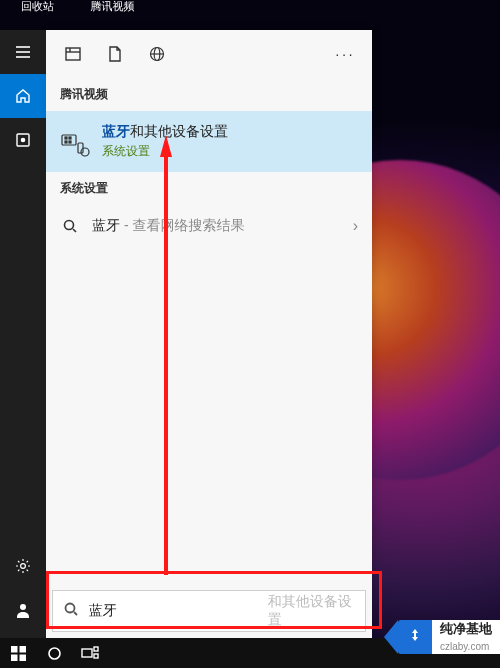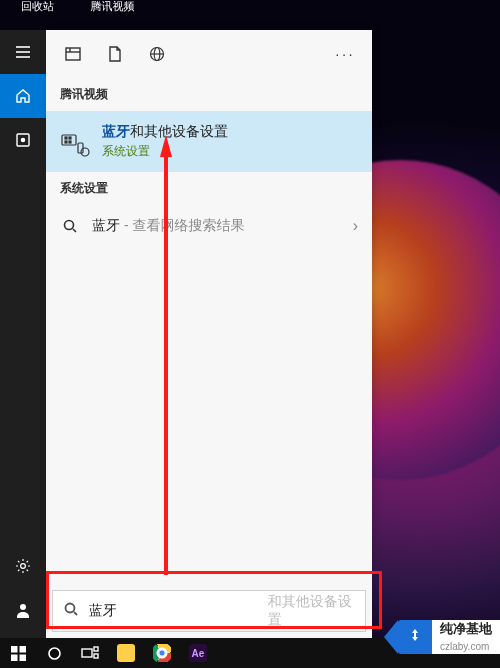--- a/index.html
+++ b/index.html
@@ -231,38 +231,20 @@
         <circle cx="7.5" cy="7.5" r="5.5"></circle>
       </svg>
   </div>
   <div class="tb-btn">
     <svg width="18" height="14" viewBox="0 0 18 14" fill="none" stroke="#fff" stroke-width="1.4">
         <rect x="1" y="3" width="10" height="8"></rect>
         <rect x="13" y="1" width="4" height="4"></rect>
         <rect x="13" y="8" width="4" height="4"></rect>
       </svg>
   </div>
-  <div class="tb-pinned">
-    <div class="tb-btn">
-      <div class="tb-icon-box" style="background:#ffcf48"></div>
-    </div>
-    <div class="tb-btn">
-      <svg width="18" height="18" viewBox="0 0 18 18">
-          <circle cx="9" cy="9" r="8" fill="#fff"></circle>
-          <circle cx="9" cy="9" r="8" fill="none" stroke="#db4437" stroke-width="5" stroke-dasharray="16 34"></circle>
-          <circle cx="9" cy="9" r="8" fill="none" stroke="#0f9d58" stroke-width="5" stroke-dasharray="16 34" transform="rotate(120 9 9)"></circle>
-          <circle cx="9" cy="9" r="8" fill="none" stroke="#ffcd40" stroke-width="5" stroke-dasharray="16 34" transform="rotate(240 9 9)"></circle>
-          <circle cx="9" cy="9" r="3.2" fill="#4285f4"></circle>
-          <circle cx="9" cy="9" r="3.2" fill="none" stroke="#fff" stroke-width="1"></circle>
-        </svg>
-    </div>
-    <div class="tb-btn">
-      <div class="tb-icon-box" style="background:#2a0a3a;color:#c99cff">Ae</div>
-    </div>
-  </div>
 </div>
 
 <div class="watermark">
   <div class="wm-badge">
     <svg width="20" height="20" viewBox="0 0 20 20" fill="#fff">
         <path d="M10 2l3 4h-2v4h2l-3 4-3-4h2V6H7z"></path>
       </svg>
   </div>
   <div class="wm-text">
     <div class="t1">纯净基地</div>

